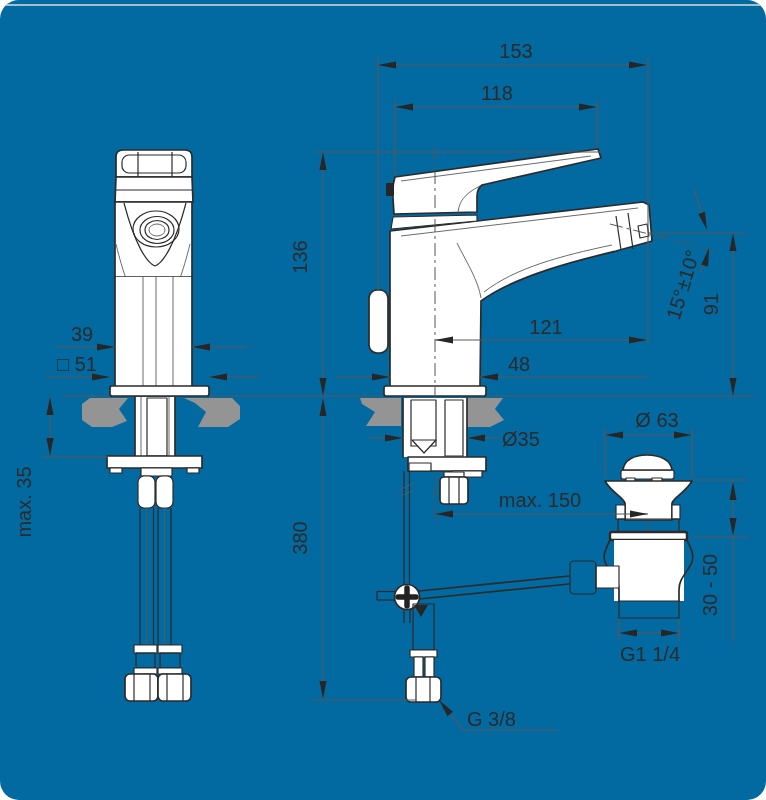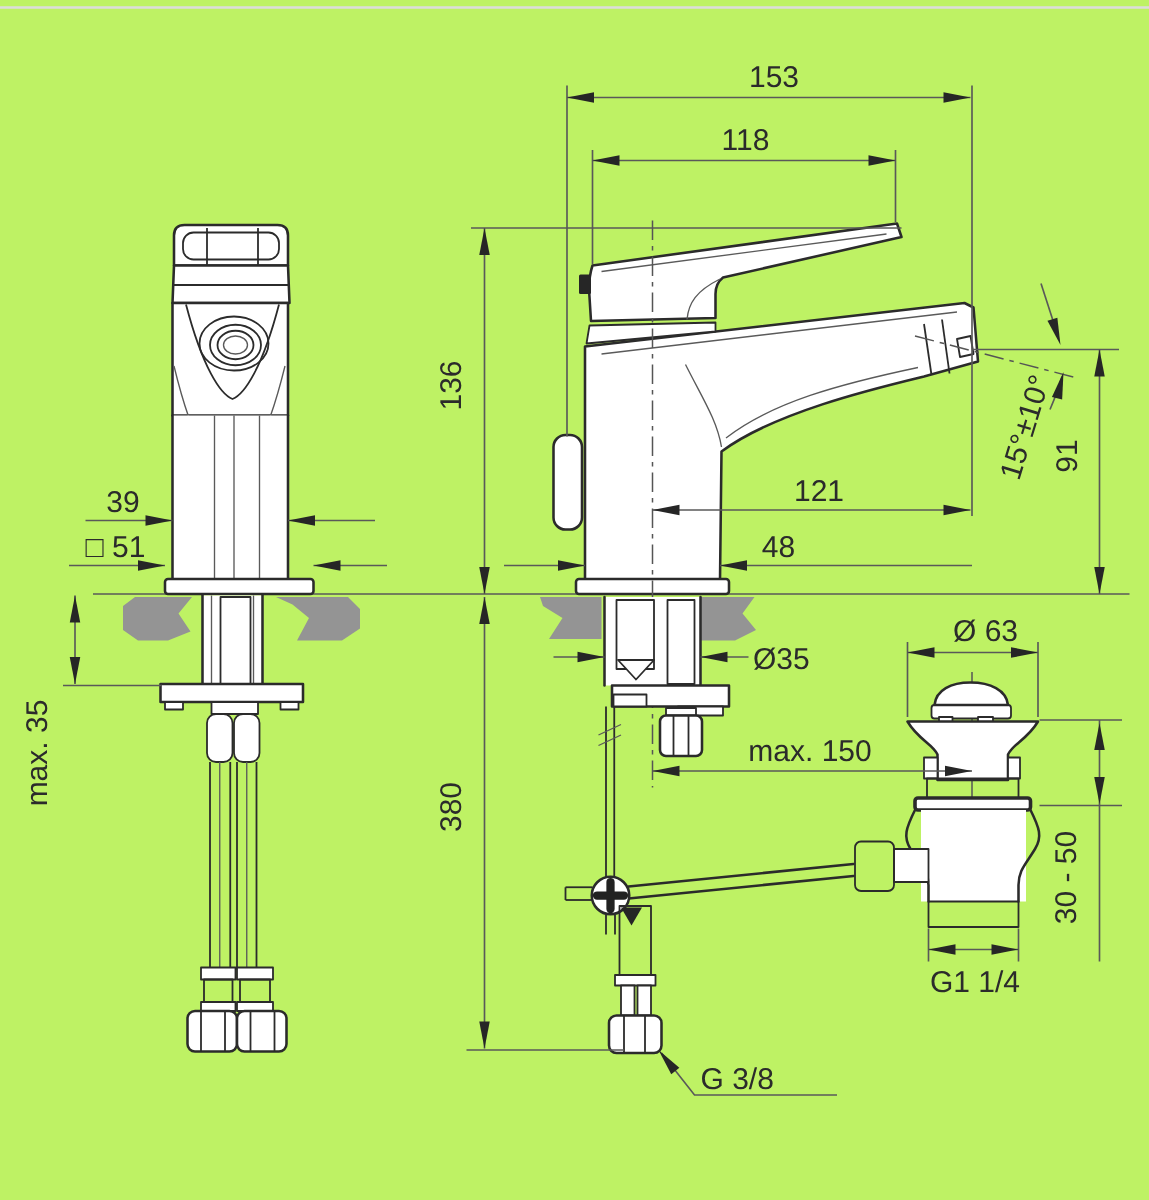--- a/index.html
+++ b/index.html
@@ -1,16 +1,16 @@
 <!DOCTYPE html>
 <html><head>
 <meta charset="utf-8">
 <style>
   html,body{margin:0;padding:0;background:#ffffff;}
-  .stage{position:relative;width:766px;height:800px;background:#bef264;overflow:hidden;}
+  .stage{position:relative;width:766px;height:800px;background:#0369a1;overflow:hidden;border-radius:19px;}
   svg{display:block;}
   .o1{stroke:#2b2b2b;stroke-width:1.7;fill:none;stroke-linejoin:round;stroke-linecap:round;}
   .o1f{stroke:#2b2b2b;stroke-width:1.7;fill:#fff;stroke-linejoin:round;}
   .o2{stroke:#2b2b2b;stroke-width:1.2;fill:none;stroke-linejoin:round;}
   .o2f{stroke:#2b2b2b;stroke-width:1.2;fill:#fff;stroke-linejoin:round;}
   .o3{stroke:#2b2b2b;stroke-width:2.4;fill:#fff;stroke-linejoin:round;}
   .thin{stroke:#5a5a5a;stroke-width:0.9;fill:none;}
   .dim{stroke:#595959;stroke-width:1.1;fill:none;}
   .cl{stroke:#555;stroke-width:1;fill:none;stroke-dasharray:13 4 3 4;}
   .ar{fill:#262626;stroke:none;}

